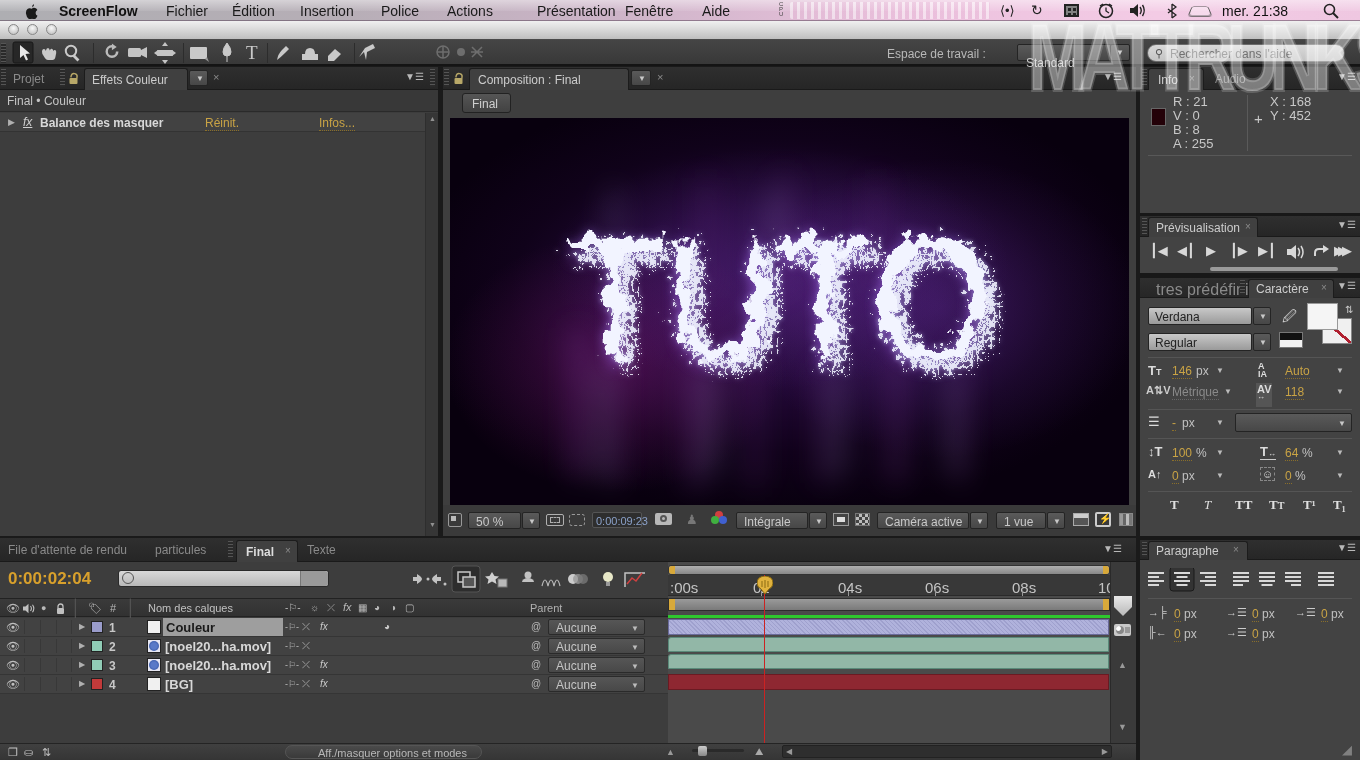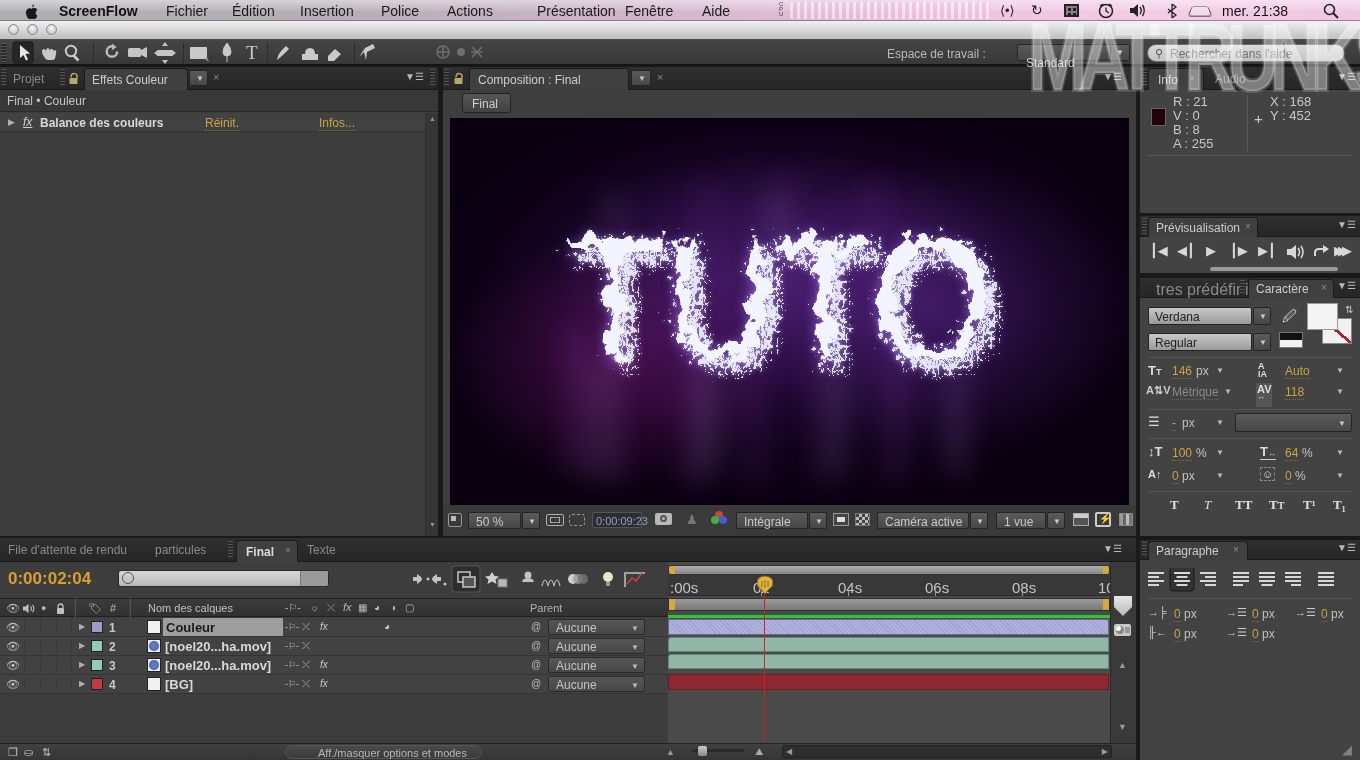--- a/index.html
+++ b/index.html
@@ -154,21 +154,21 @@
    <div class="abs dim" style="left:213px;top:4px;font-size:11px;">×</div>
    <div class="abs menuicon" style="left:405px;top:4px;">▼☰</div>
    <div class="abs grip" style="left:430px;top:2px;height:18px;"></div>
  </div>
  <div class="abs" style="left:0;top:23px;width:438px;height:22px;background:#383838;border-bottom:1px solid #2a2a2a;">
    <span style="position:absolute;left:7px;top:4px;font-size:12px;color:#c4c4c4;">Final • Couleur</span>
  </div>
  <div class="abs" style="left:0;top:46px;width:425px;height:19px;background:#424242;border-bottom:1px solid #333;">
    <span style="position:absolute;left:8px;top:4px;font-size:9px;color:#b0b0b0;">▶</span>
    <span style="position:absolute;left:23px;top:2px;font-size:12px;font-style:italic;color:#d0d0d0;text-decoration:underline;">fx</span>
-   <span style="position:absolute;left:40px;top:3px;font-size:12px;font-weight:bold;color:#d8d8d8;">Balance des couleurs</span>
+   <span style="position:absolute;left:40px;top:3px;font-size:12px;font-weight:bold;color:#d8d8d8;">Balance des masquer</span>
    <span class="yel" style="position:absolute;left:205px;top:3px;font-size:12px;">Réinit.</span>
    <span class="yel" style="position:absolute;left:319px;top:3px;font-size:12px;">Infos...</span>
  </div>
 
  <div class="abs" style="left:425px;top:46px;width:13px;height:423px;background:#363636;border-left:1px solid #2e2e2e;">
    <span style="position:absolute;left:3px;top:2px;font-size:7px;color:#909090;">▲</span>
    <span style="position:absolute;left:3px;top:408px;font-size:7px;color:#909090;">▼</span>
  </div>
 </div>
 

